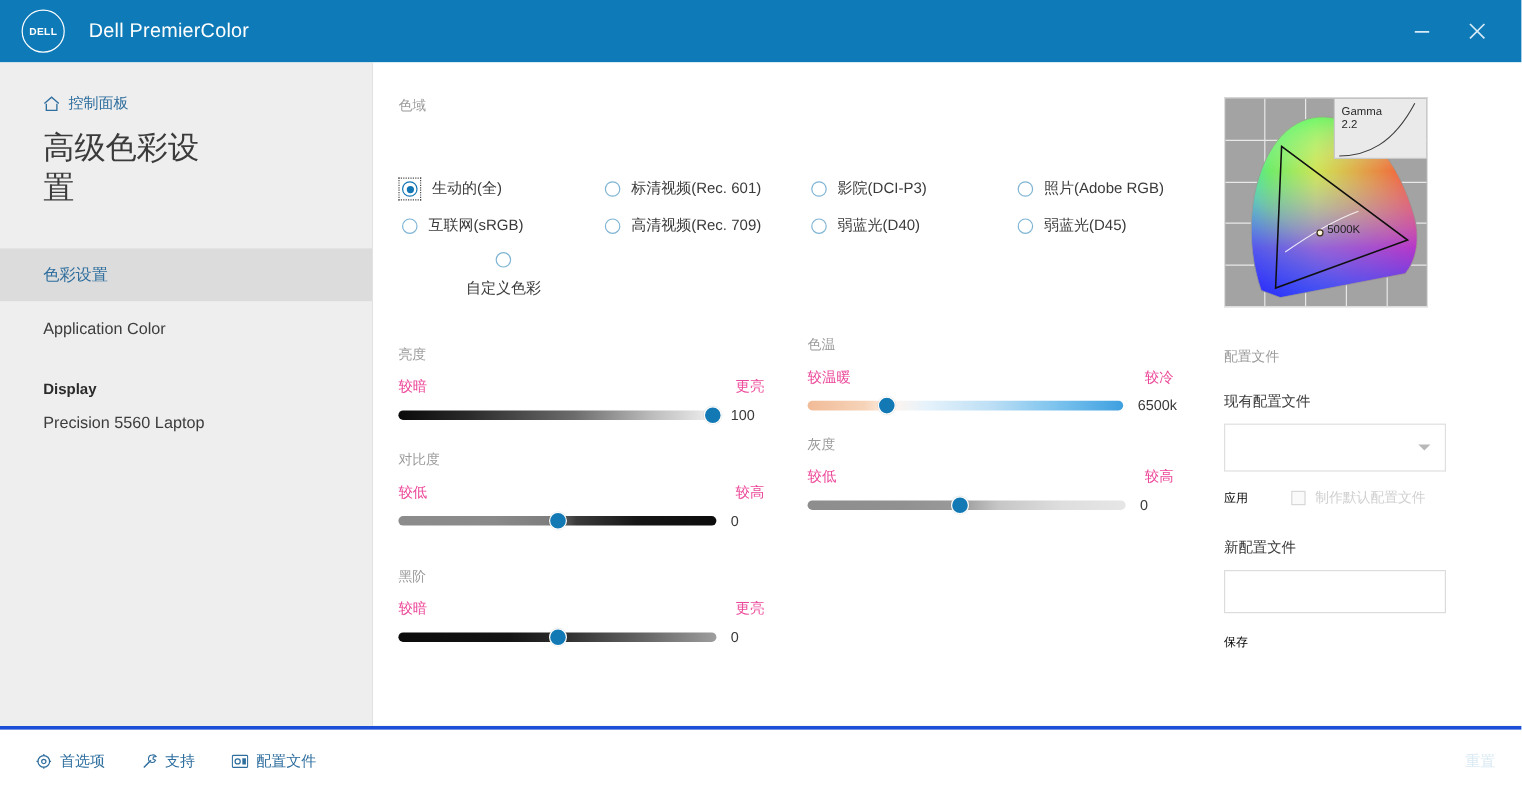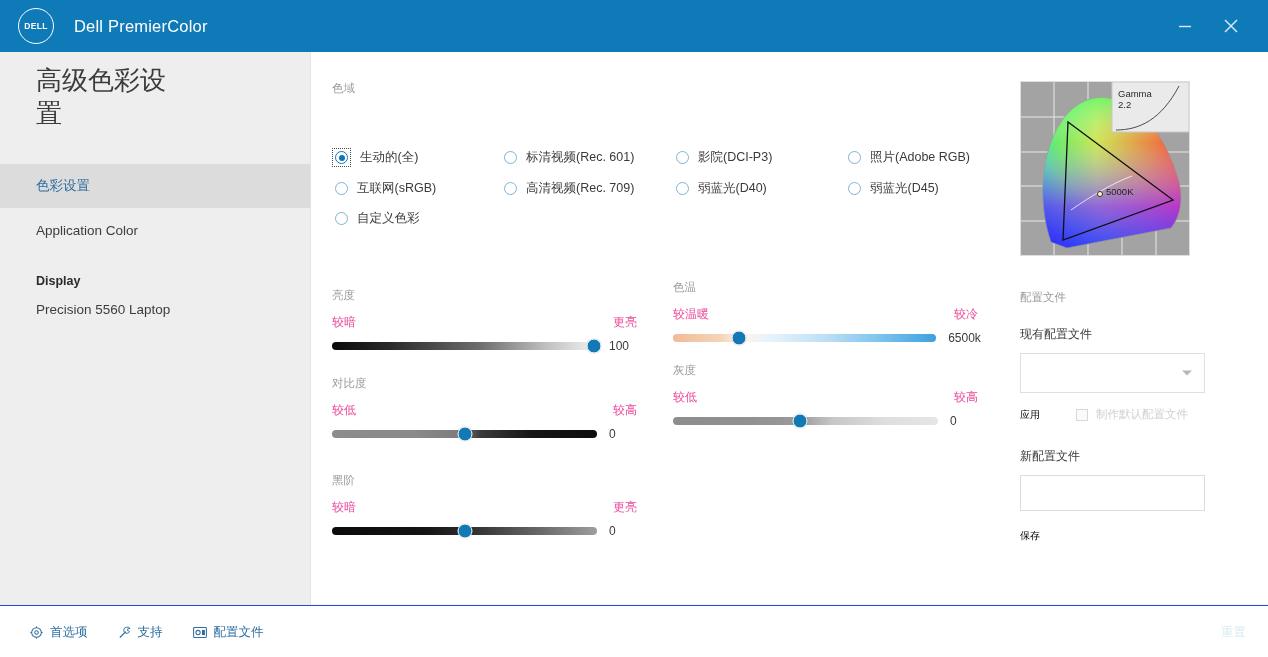--- a/index.html
+++ b/index.html
@@ -155,21 +155,21 @@
   .pp-input {
     margin-top:10px; width:185px; height:36px;
     border:1px solid #dcdcdc; background:#fff; outline:none;
     font-family:inherit; font-size:12px; padding:0 8px; color:#333;
   }
   .pp-save { margin-top:14px; }
 
   
   .footer {
     position:absolute; left:0; top:605px; width:1268px; height:52px;
-    background:#ffffff; border-top:1px solid #1d4ed8;
+    background:#ffffff; border-top:3px solid #1d4ed8;
   }
   .footer-left {
     position:absolute; left:30px; top:0; height:52px;
     display:flex; align-items:center; gap:30px;
   }
   .foot-item {
     display:flex; align-items:center; gap:7px;
     font-size:12.5px; color:#2e6e9e; cursor:pointer;
   }
   .foot-reset {
@@ -201,20 +201,27 @@
       <div class="win-btn close">
         <svg width="18" height="18" viewBox="0 0 18 18">
           <line x1="3" y1="3" x2="15" y2="15" stroke="#d8ecf8" stroke-width="1.4"></line>
           <line x1="15" y1="3" x2="3" y2="15" stroke="#d8ecf8" stroke-width="1.4"></line>
         </svg>
       </div>
     </div>
   </div>
 
   <div class="sidebar">
+    <div class="breadcrumb">
+      <svg class="home-icon" width="14" height="13" viewBox="0 0 14 13">
+        <path d="M1 6.2 L7 1 L13 6.2" fill="none" stroke="#2e6e9e" stroke-width="1.1"></path>
+        <path d="M2.6 6.4 V12 H11.4 V6.4" fill="none" stroke="#2e6e9e" stroke-width="1.1"></path>
+      </svg>
+      <span>控制面板</span>
+    </div>
 
     <h1 class="page-title">高级色彩设置</h1>
 
     <div style="margin-top:34px;">
       <div class="nav-item active">
         <span>色彩设置</span>
       </div>
       <div class="nav-item plain">
         <span>Application Color</span>
       </div>
@@ -263,21 +270,21 @@
           <span class="rb"></span>
           <span>弱蓝光(D40)</span>
         </div>
         <div class="radio-opt">
           <span class="rb"></span>
           <span>弱蓝光(D45)</span>
         </div>
       </div>
 
       <div class="radio-row" style="margin-top:13px;">
-        <div class="radio-opt w1" style="padding-left:3px;">
+        <div class="radio-opt w1" style="padding-left:3px;flex-direction:column;">
           <span class="rb"></span>
           <span>自定义色彩</span>
         </div>
       </div>
     </div>
 
     <div class="slider-block" style="left:21px; top:236px;">
       <div class="sl-title">亮度</div>
       <div class="sl-ends">
         <span>较暗</span>

